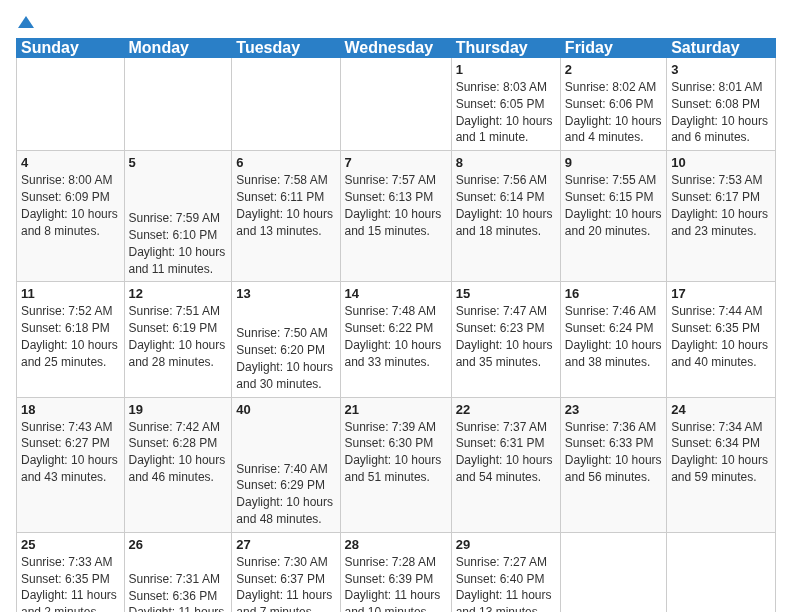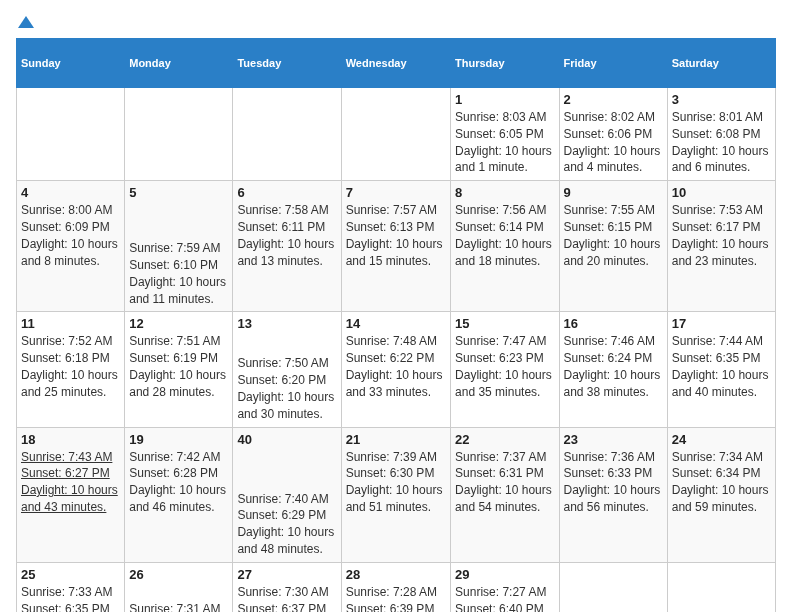--- a/index.html
+++ b/index.html
@@ -44,23 +44,23 @@
       color: #555;
     }
     table {
       width: 100%;
       border-collapse: collapse;
       font-size: 11px;
     }
     thead tr th {
       background-color: #2a7fc7;
       color: #fff;
-      padding: 18px 4px;
+      padding: 0 4px;
       text-align: left;
-      font-size: 11px;
+      font-size: 16px;
       font-weight: bold;
       border: 1px solid #2a7fc7;
     }
     tbody tr td {
       border: 1px solid #ccc;
       vertical-align: top;
       padding: 4px;
       height: 80px;
       width: 113px;
       background: #fff;
@@ -225,21 +225,21 @@
         <td>
           <span class="day-number">17</span>
           <div class="day-info" style="white-space: pre-line;">Sunrise: 7:44 AM
 Sunset: 6:35 PM
 Daylight: 10 hours and 40 minutes.</div>
         </td>
       </tr>
       <tr>
         <td>
           <span class="day-number">18</span>
-          <div class="day-info" style="white-space: pre-line; text-decoration: underline;">Sunrise: 7:43 AM
+          <div class="day-info" style="white-space: pre-line;">Sunrise: 7:43 AM
 Sunset: 6:27 PM
 Daylight: 10 hours and 43 minutes.</div>
         </td>
         <td>
           <span class="day-number">19</span>
           <div class="day-info" style="white-space: pre-line;">Sunrise: 7:42 AM
 Sunset: 6:28 PM
 Daylight: 10 hours and 46 minutes.</div>
         </td>
         <td>

